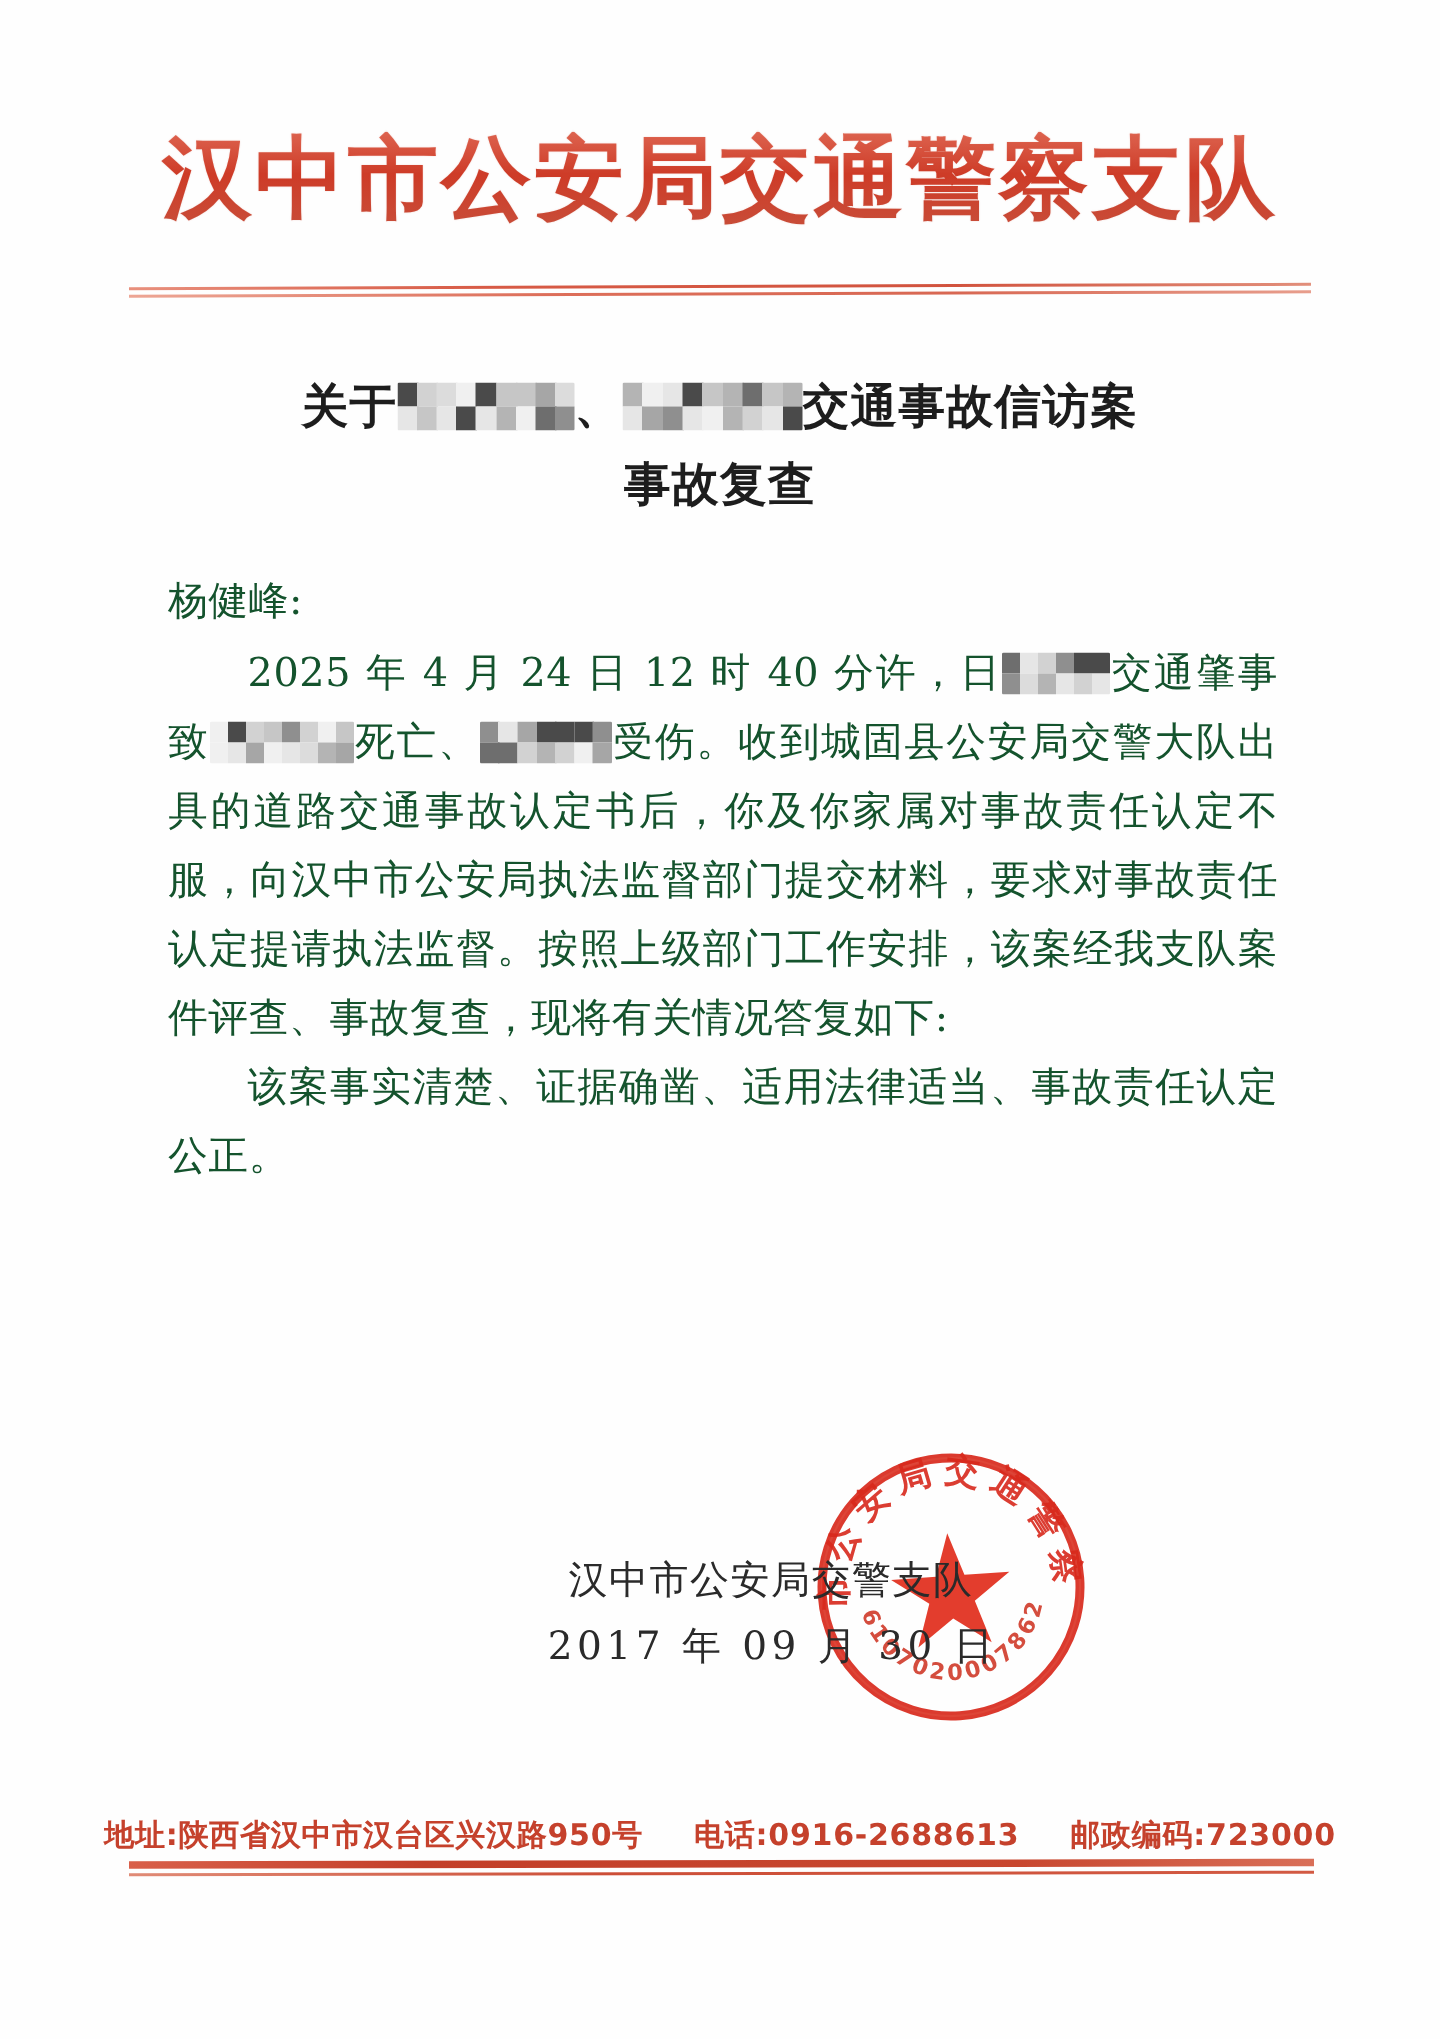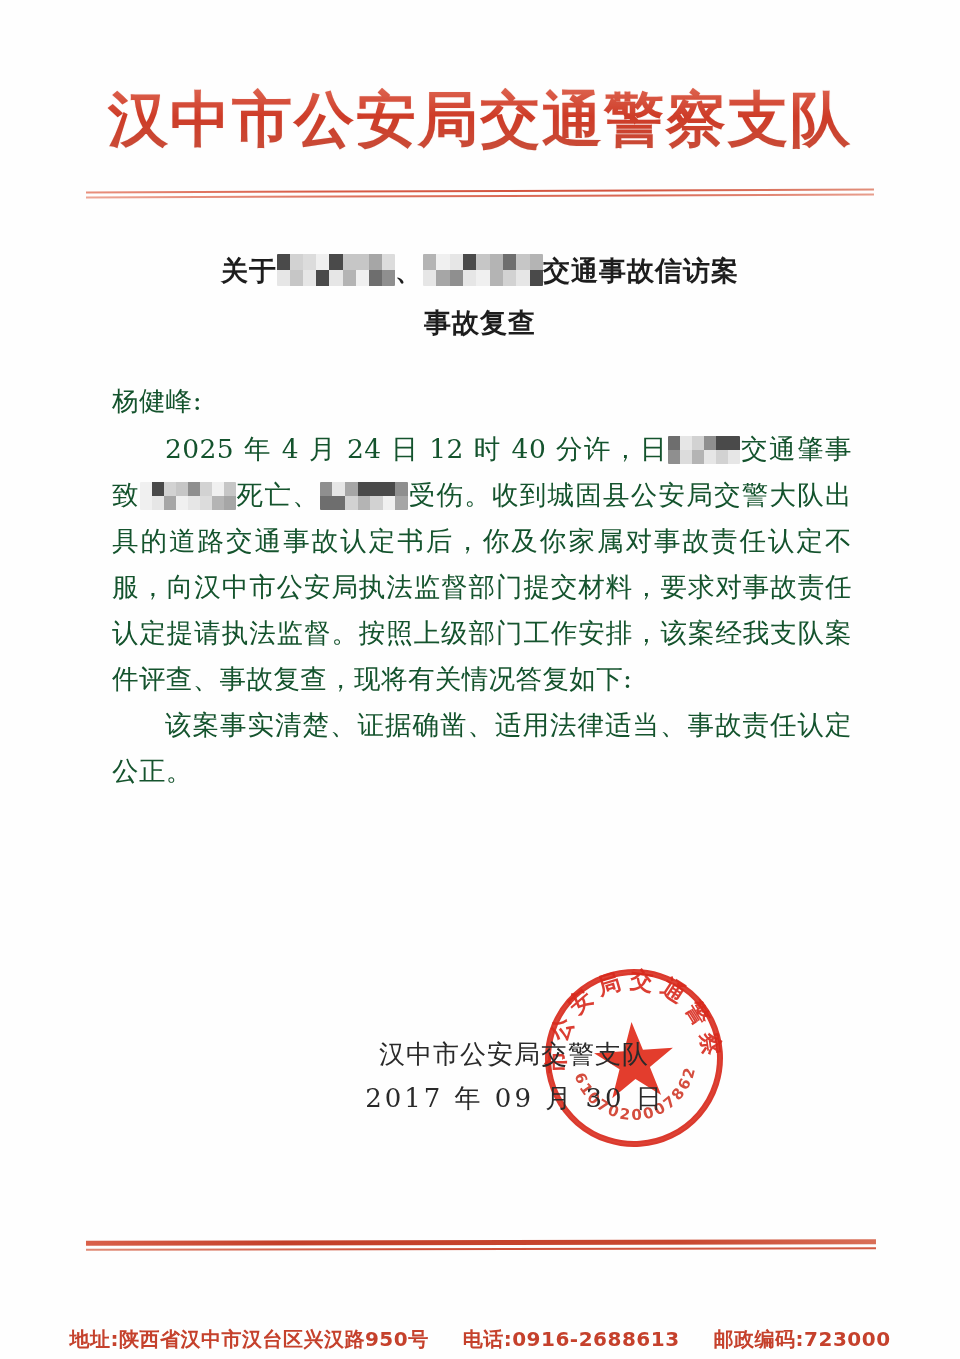--- a/index.html
+++ b/index.html
@@ -75,21 +75,21 @@
 
   
   .doc-title {
     position: absolute;
     top: 245px;
     left: 0;
     width: 960px;
     text-align: center;
     font-family: "DejaVu Serif", "Liberation Serif", serif;
     font-weight: bold;
-    font-size: 27px;
+    font-size: 31px;
     line-height: 52px;
     color: #1d1d1d;
     letter-spacing: 1px;
   }
   .doc-title .line {
     display: block;
     white-space: nowrap;
   }
   .doc-title .line1 {
     text-indent: 0;
@@ -179,21 +179,21 @@
     background: linear-gradient(90deg, #d9604a 0%, #c33f29 25%, #c8472f 75%, #d96f58 100%);
   }
   .footer-rule .f2 {
     position: absolute;
     top: 8px; left: 0; right: 0;
     height: 2px;
     background: linear-gradient(90deg, #e08b76 0%, #cc4e37 40%, #d25a43 100%);
   }
   .footer {
     position: absolute;
-    top: 1326px;
+    top: 1210px;
     left: 0;
     width: 960px;
     text-align: center;
     color: #c5412c;
     font-family: "DejaVu Sans", "Liberation Sans", sans-serif;
     font-weight: bold;
     font-size: 20px;
     letter-spacing: 0.5px;
     white-space: nowrap;
   }

